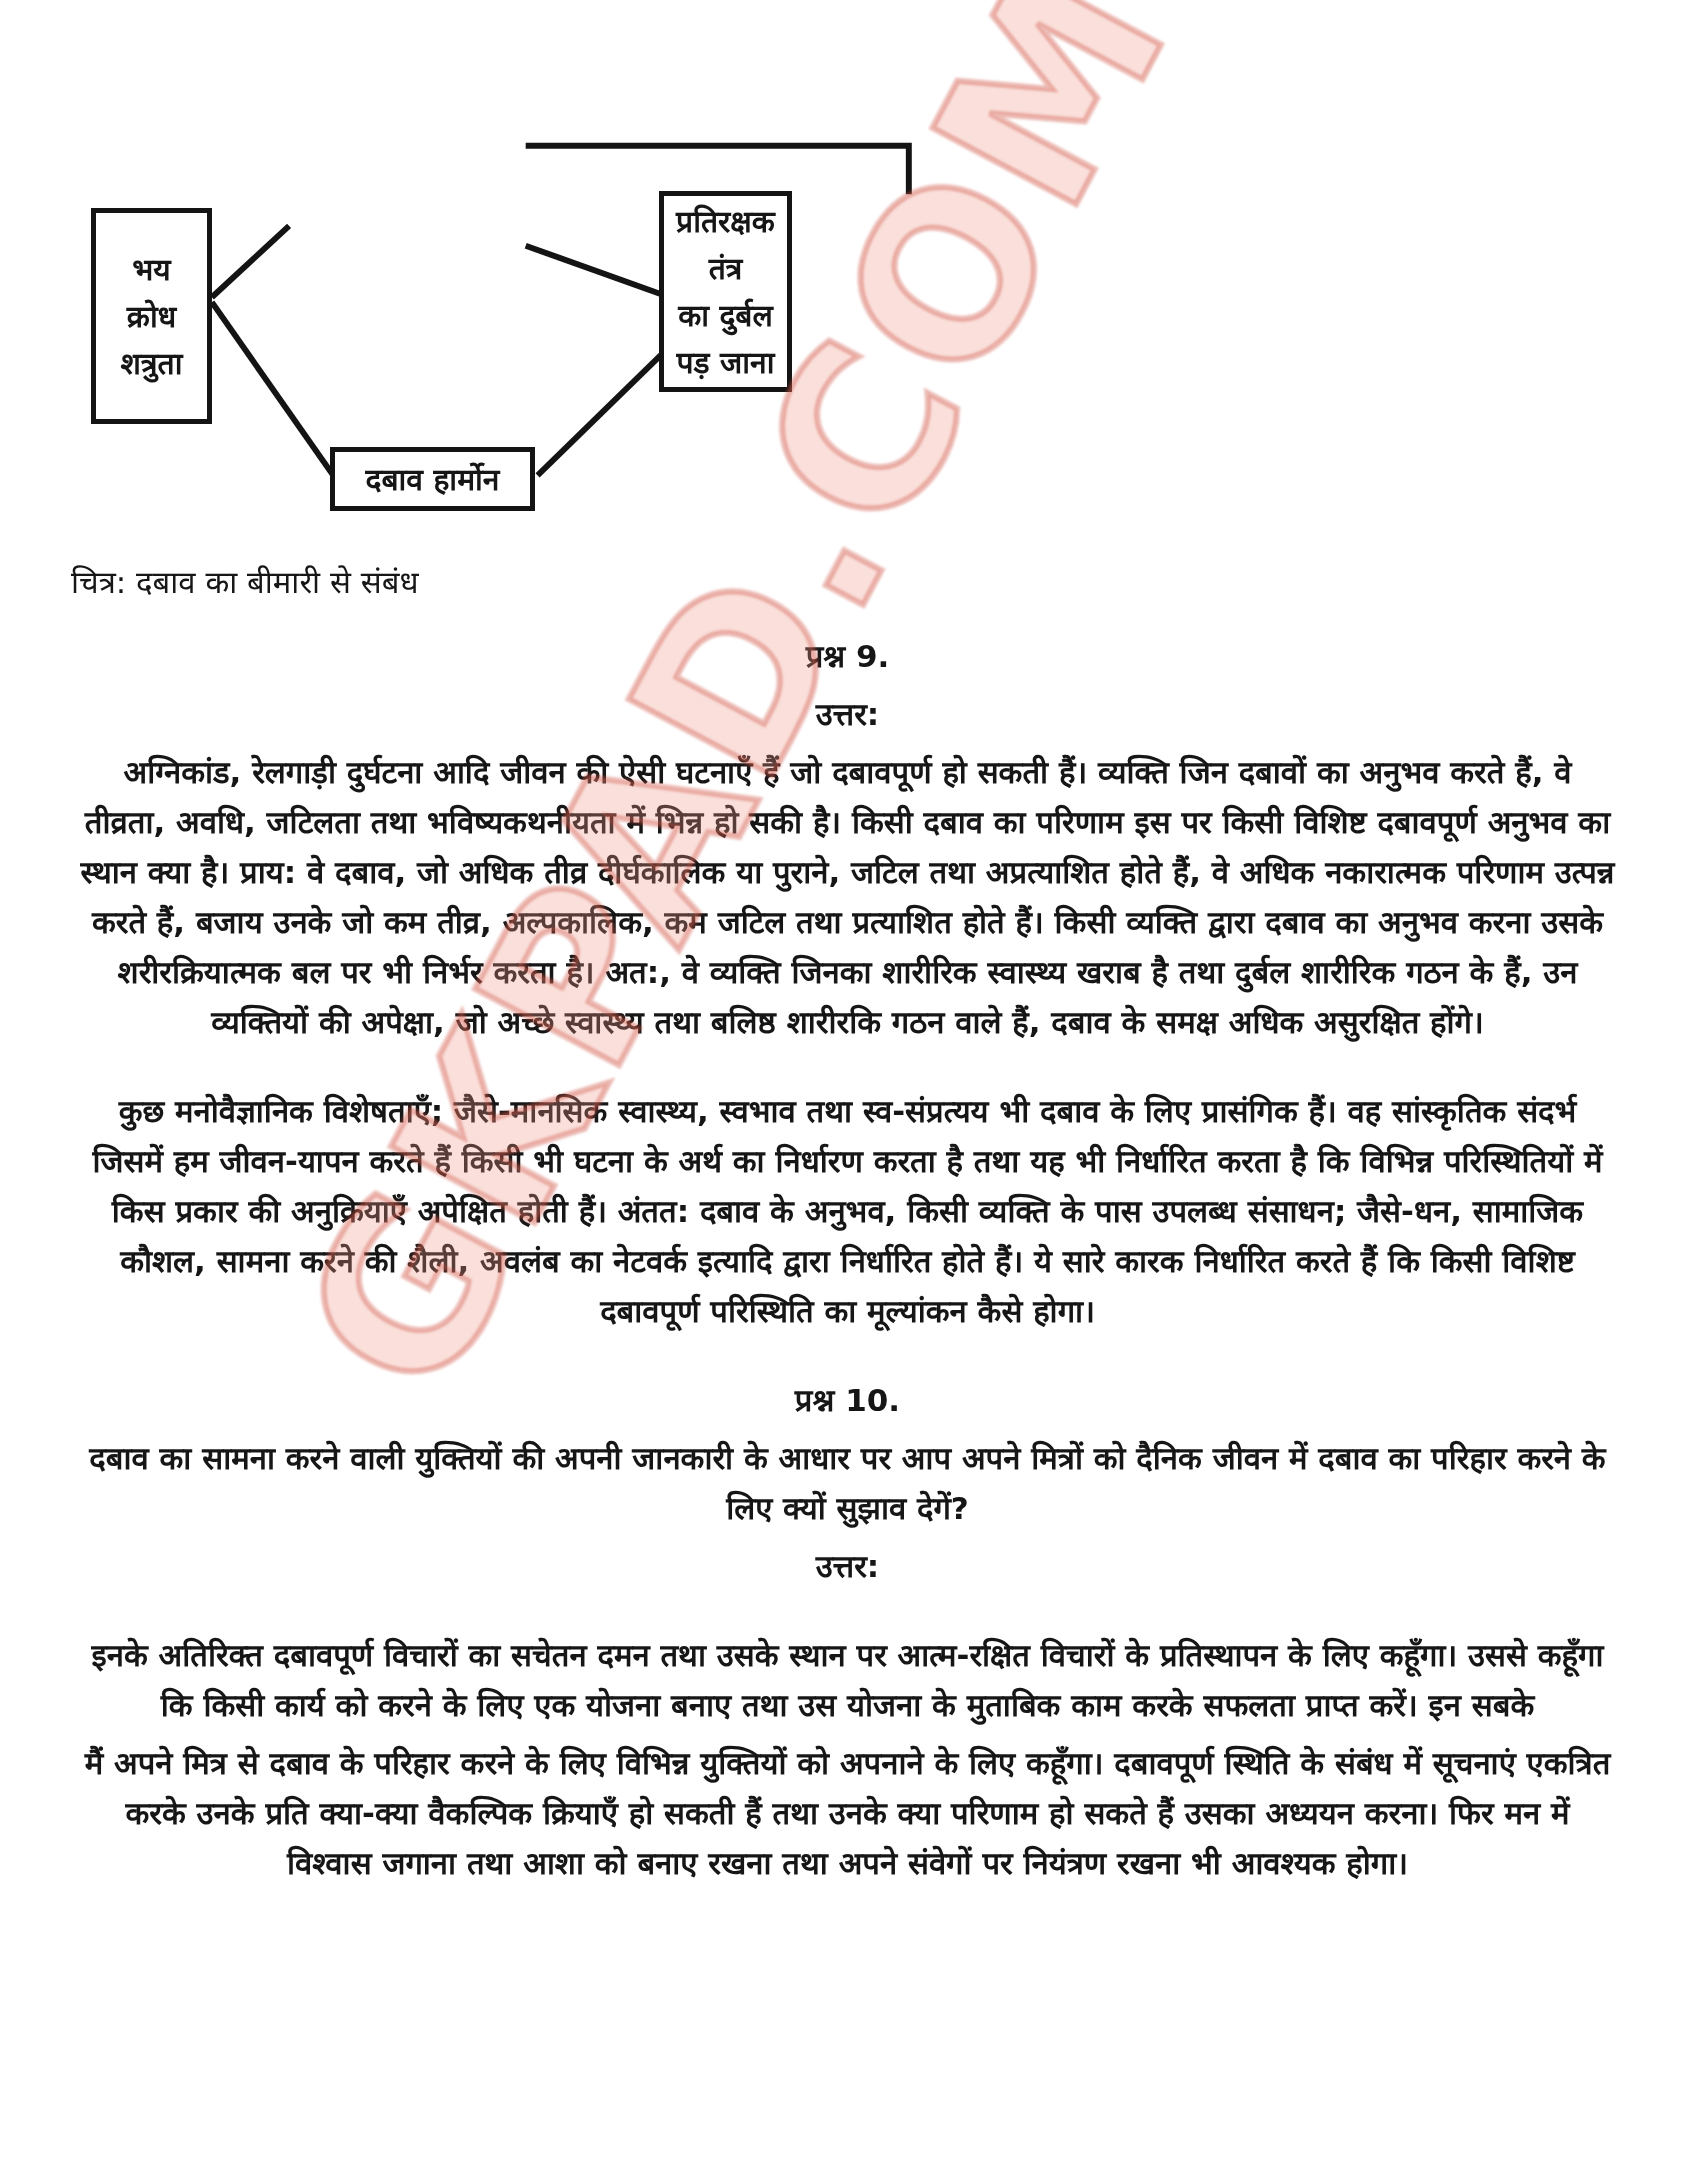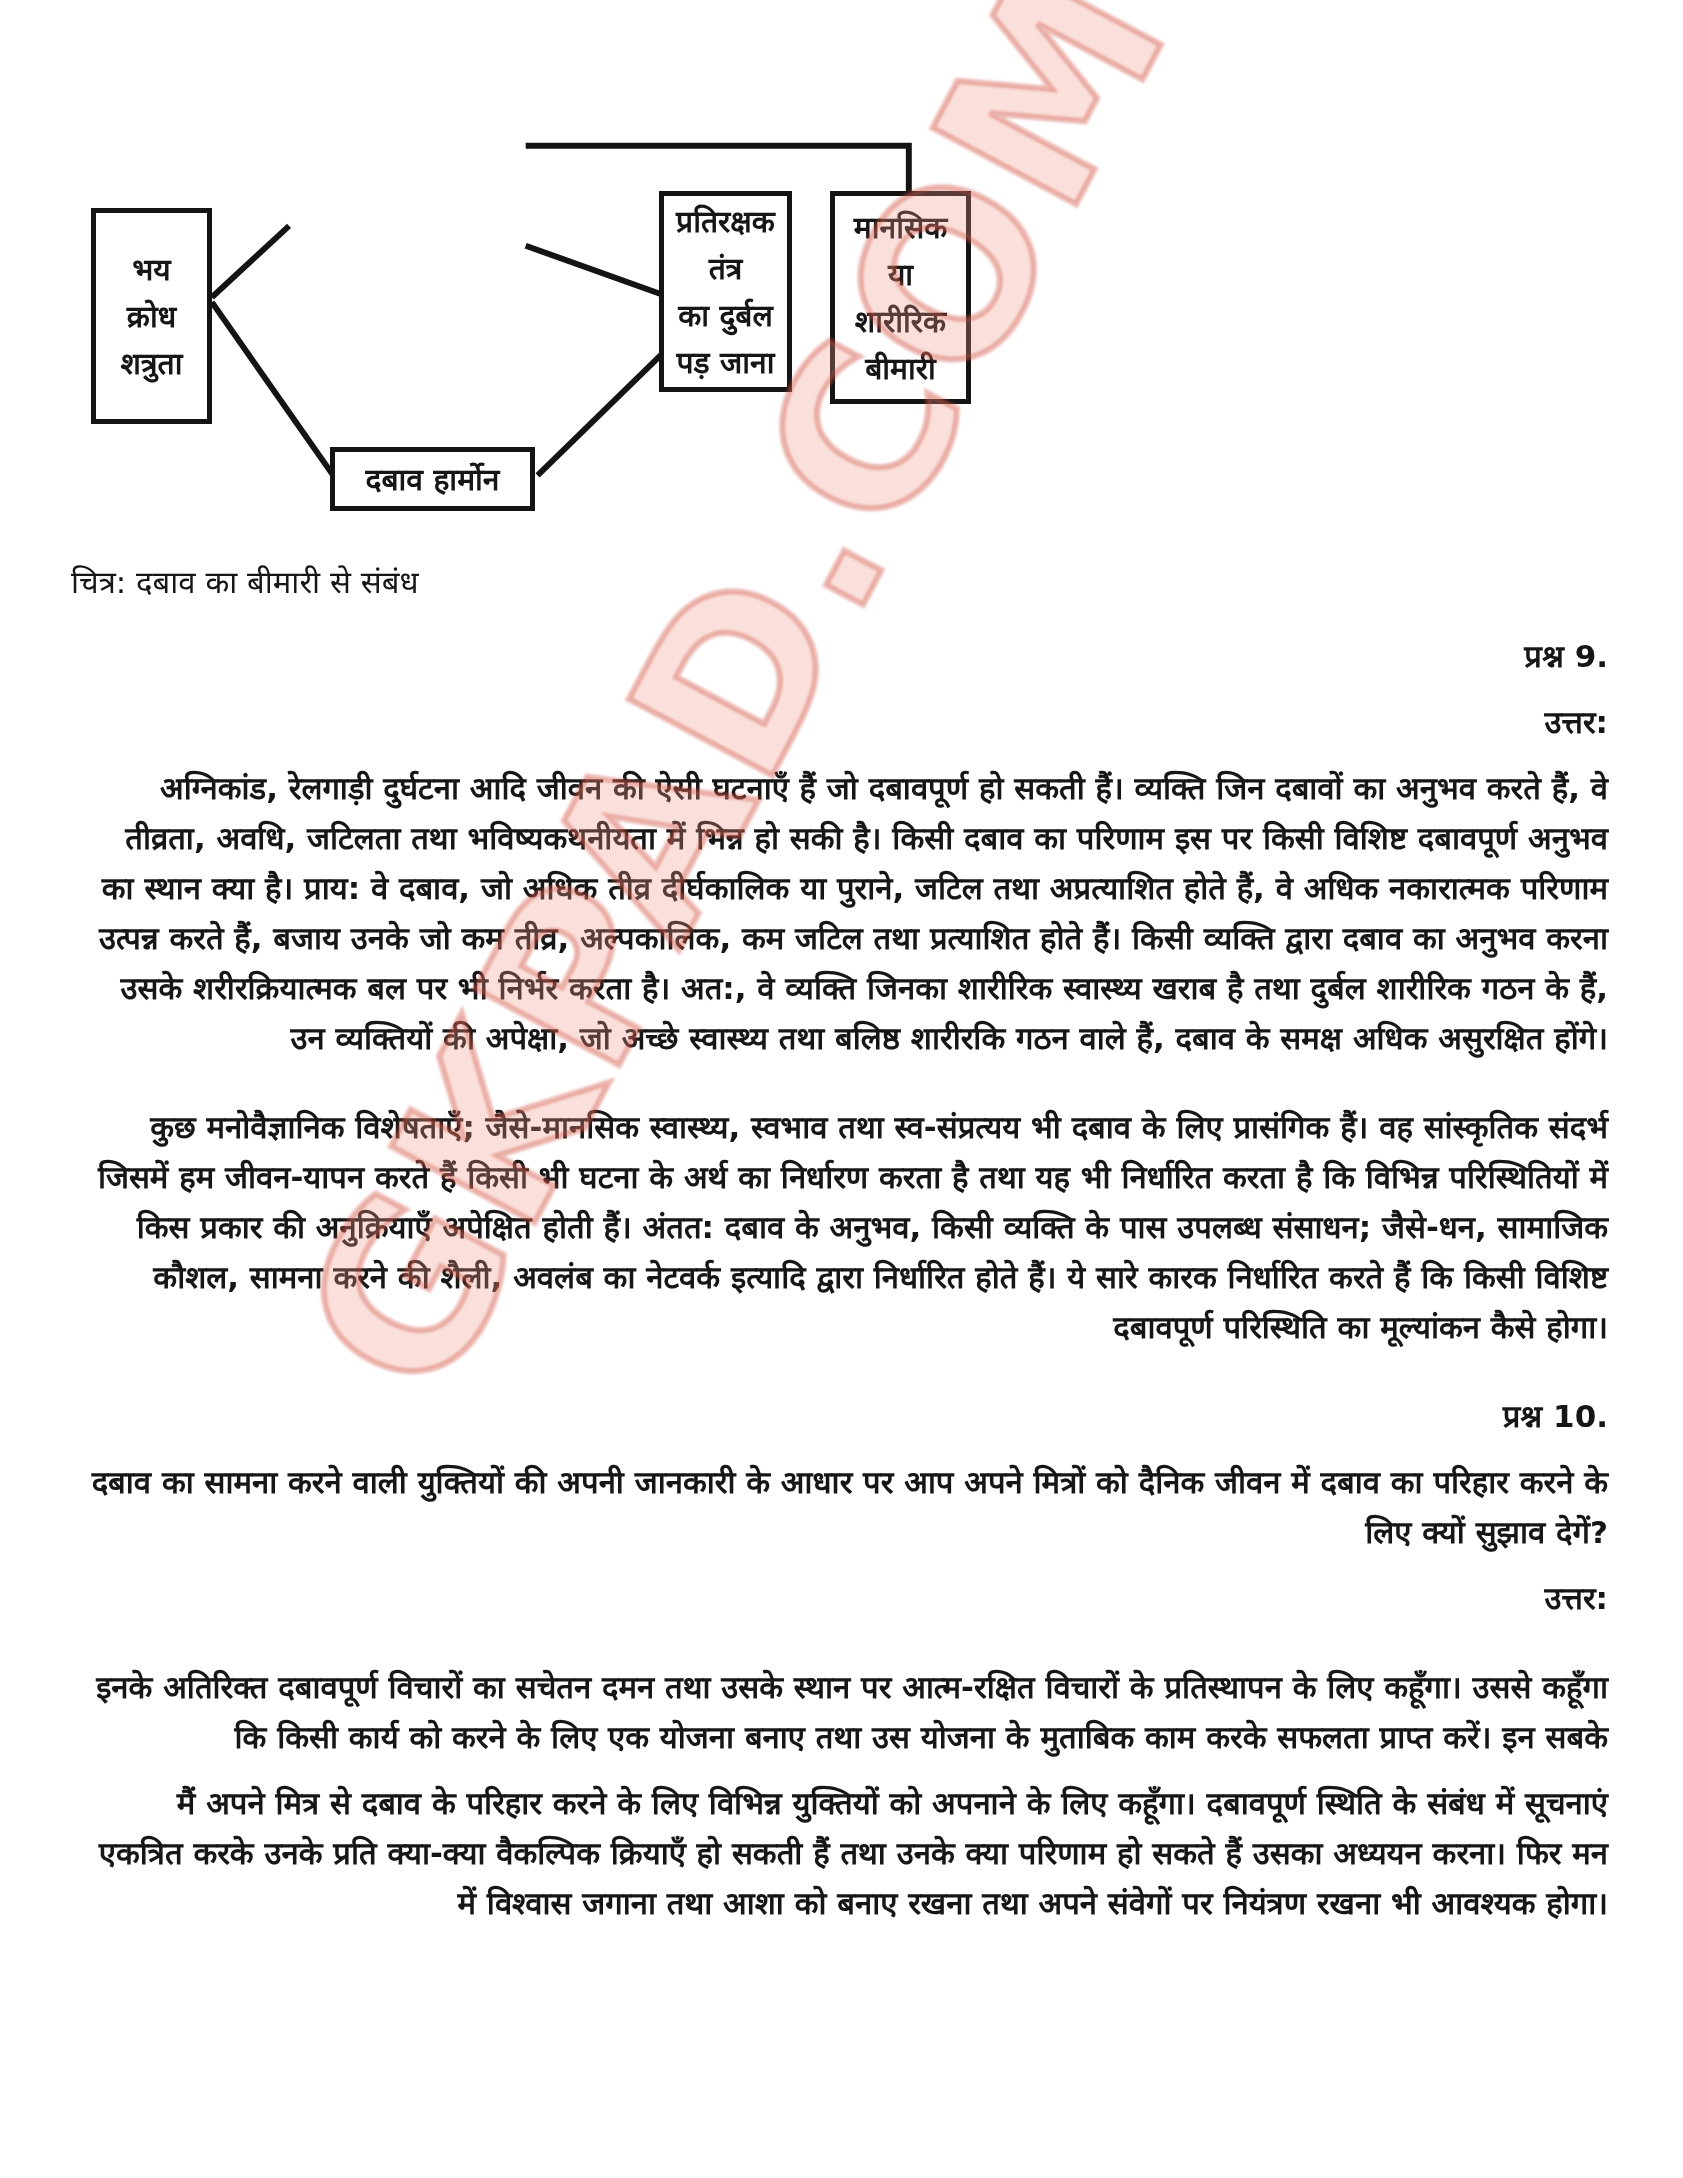--- a/index.html
+++ b/index.html
@@ -42,24 +42,24 @@
   }
   .box-emotions{left:91px;top:208px;width:121px;height:216px;}
   .box-outcomes{left:287px;top:93px;width:239px;height:196px;line-height:46px;}
   .box-hormone{left:330px;top:447px;width:205px;height:64px;}
   .box-immune{left:659px;top:191px;width:133px;height:201px;}
   .box-illness{left:830px;top:191px;width:141px;height:213px;}
   
   .textflow{padding:0 59px 0 71px;}
   .caption{margin:22px 0 0 71px;font-size:31px;font-weight:400;line-height:50px;}
   .body,.qlabel{
-    margin:16px;
+    margin:8px;
     font-size:31px;font-weight:600;line-height:50px;
     color:#161616;
-    text-align:right;
+    text-align:center;
   }
   .qlabel.first{margin-top:24px;}
   .gap{margin-top:39px;}
 </style>
 </head>
 <body>
 
 <div class="page">
 
   <div class="watermark">GKPAD.COM</div>
@@ -75,24 +75,20 @@
         <line x1="543" y1="480" x2="668" y2="358" stroke="#141414" stroke-width="6"></line>
       </svg>
       <div class="dbox box-emotions">भय
 क्रोध
 शत्रुता</div>
       <div class="dbox box-hormone">दबाव हार्मोन</div>
       <div class="dbox box-immune">प्रतिरक्षक
 तंत्र
 का दुर्बल
 पड़ जाना</div>
-      <div class="dbox box-illness">मानसिक
-या
-शारीरिक
-बीमारी</div>
     </div>
 
     <p class="caption">चित्र: दबाव का बीमारी से संबंध</p>
 
     <div class="textflow">
 
       <section>
         <p class="qlabel first">प्रश्न 9.</p>
         <p class="qlabel">उत्तर:</p>
         <p class="body">अग्निकांड, रेलगाड़ी दुर्घटना आदि जीवन की ऐसी घटनाएँ हैं जो दबावपूर्ण हो सकती हैं। व्यक्ति जिन दबावों का अनुभव करते हैं, वे तीव्रता, अवधि, जटिलता तथा भविष्यकथनीयता में भिन्न हो सकी है। किसी दबाव का परिणाम इस पर किसी विशिष्ट दबावपूर्ण अनुभव का स्थान क्या है। प्राय: वे दबाव, जो अधिक तीव्र दीर्घकालिक या पुराने, जटिल तथा अप्रत्याशित होते हैं, वे अधिक नकारात्मक परिणाम उत्पन्न करते हैं, बजाय उनके जो कम तीव्र, अल्पकालिक, कम जटिल तथा प्रत्याशित होते हैं। किसी व्यक्ति द्वारा दबाव का अनुभव करना उसके शरीरक्रियात्मक बल पर भी निर्भर करता है। अत:, वे व्यक्ति जिनका शारीरिक स्वास्थ्य खराब है तथा दुर्बल शारीरिक गठन के हैं, उन व्यक्तियों की अपेक्षा, जो अच्छे स्वास्थ्य तथा बलिष्ठ शारीरकि गठन वाले हैं, दबाव के समक्ष अधिक असुरक्षित होंगे।</p>

